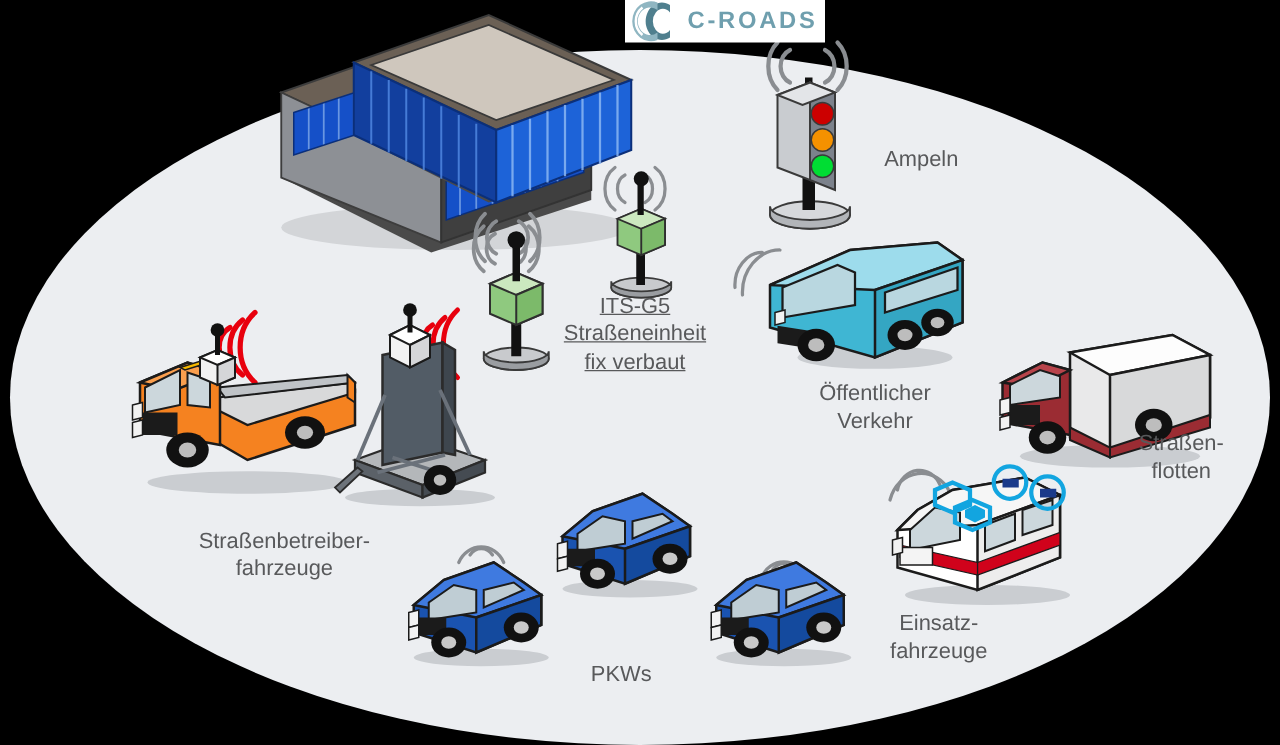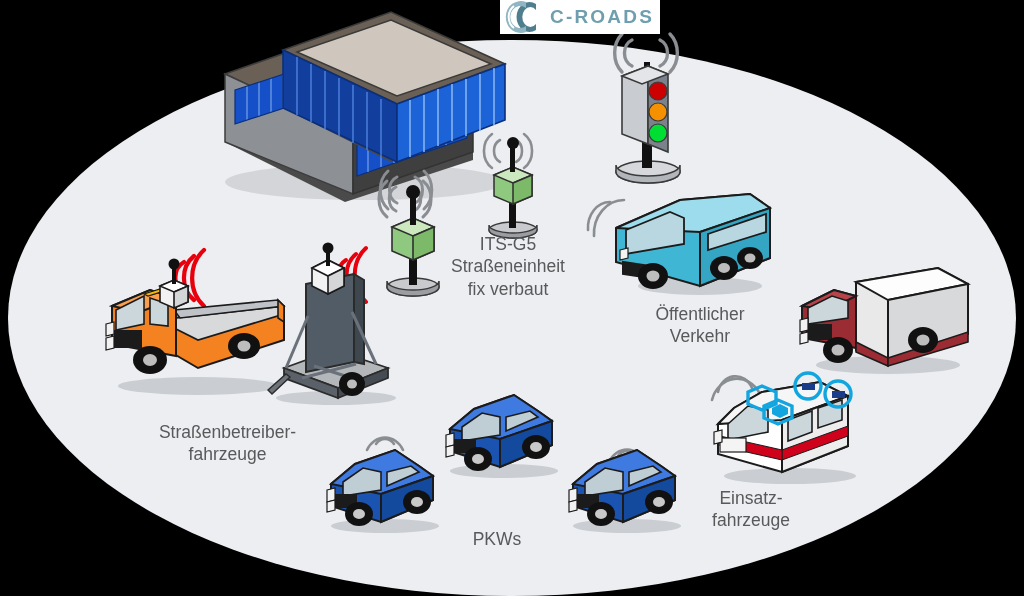--- a/index.html
+++ b/index.html
@@ -346,24 +346,27 @@
     <div class="logo-mark">
       <svg width="44" height="34" viewBox="0 0 44 34">
         <path d="M30,4 A13,15 0 1 0 30,30 L30,24 A8,10 0 1 1 30,10 Z" fill="#4f7f8e"></path>
         <path d="M20,2 A15,16 0 1 0 20,32 L20,26 A10,11 0 1 1 20,8 Z" fill="#8fb6c2"></path>
         <path d="M8,6 A14,14 0 0 0 8,28" fill="none" stroke="#ffffff" stroke-width="2"></path>
       </svg>
     </div>
     <span class="logo-text">C-ROADS</span>
   </div>
 
-  <div class="label" style="left:428px;top:233px;width:160px;">ITS-G5
+  <div class="label" style="left:428px;top:233px;width:160px;text-decoration:underline;">ITS-G5
 Straßeneinheit
 fix verbaut</div>
+  <div class="label" style="left:682px;top:116px;width:110px;">Ampeln</div>
   <div class="label" style="left:630px;top:303px;width:140px;">Öffentlicher
 Verkehr</div>
+  <div class="label" style="left:890px;top:343px;width:110px;">Straßen-
+flotten</div>
   <div class="label" style="left:130px;top:421px;width:195px;">Straßenbetreiber-
 fahrzeuge</div>
   <div class="label" style="left:447px;top:528px;width:100px;">PKWs</div>
   <div class="label" style="left:676px;top:487px;width:150px;text-align:center;">Einsatz-
 fahrzeuge</div>
 
 </div>
 
 </body></html>

